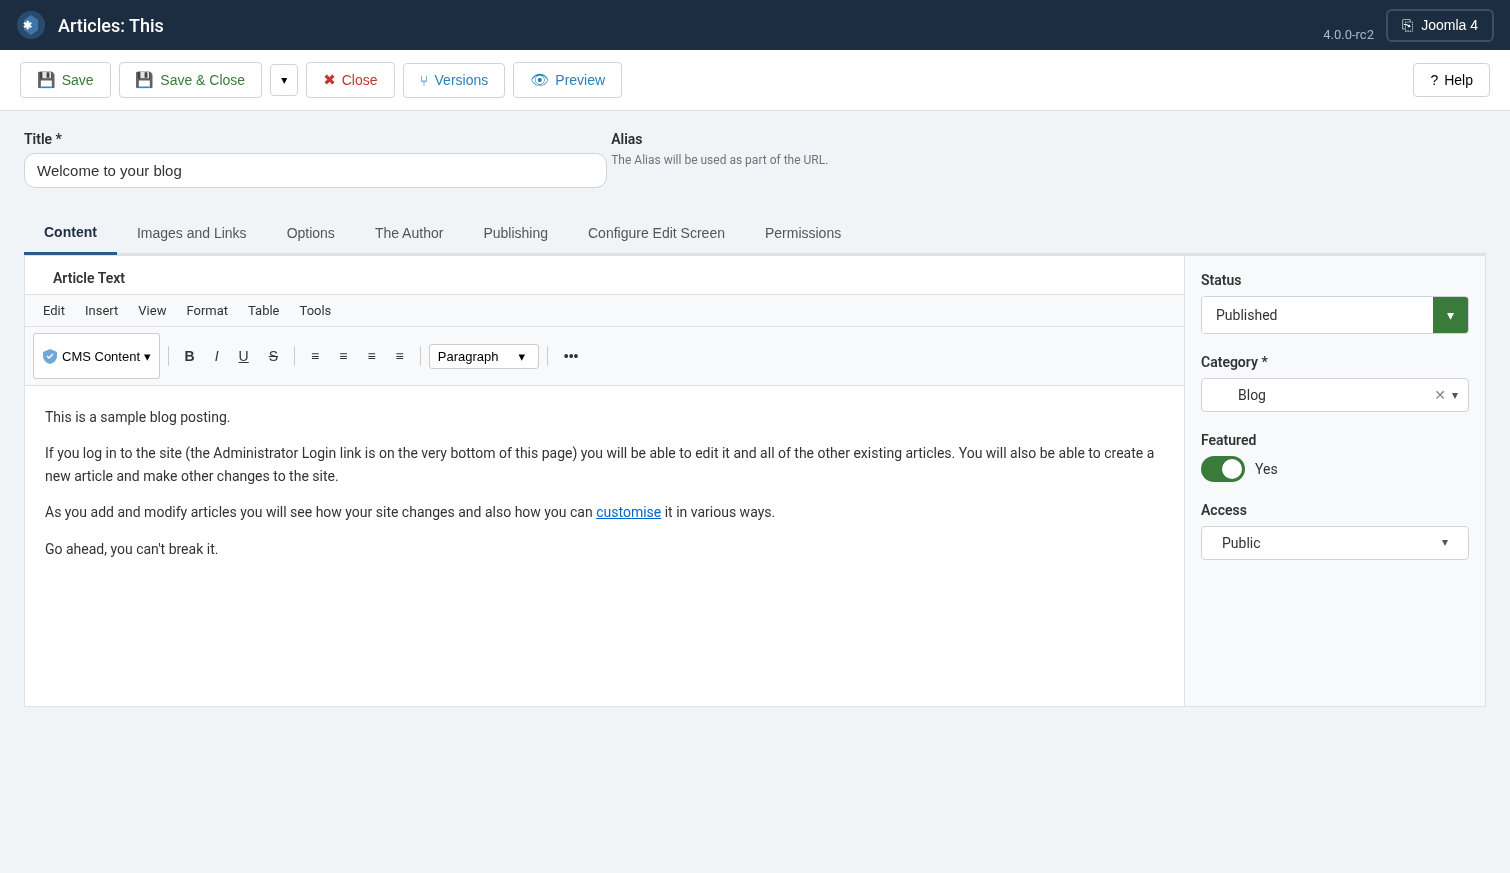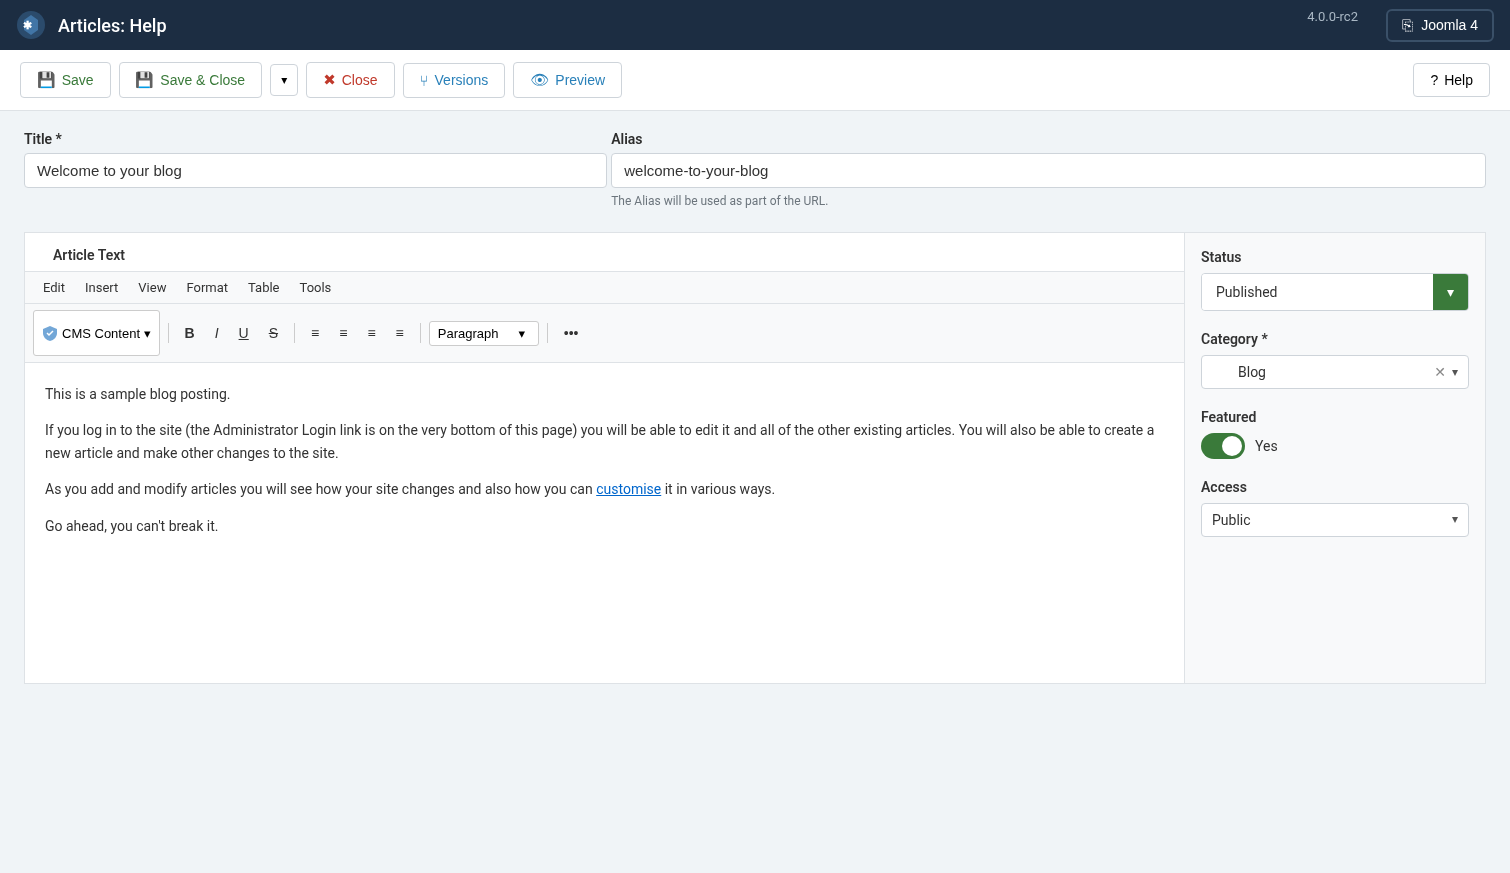--- a/index.html
+++ b/index.html
@@ -24,22 +24,22 @@
       width: 30px;
       height: 30px;
     }
     .page-title-nav {
       font-size: 18px;
       font-weight: 500;
       color: white;
     }
     .top-nav-right {
       display: flex;
-      align-items: flex-start;
-      gap: 28px;
+      align-items: flex-end;
+      gap: 12px;
       color: #aab8c5;
       font-size: 13px;
     }
     .joomla4-btn {
       background: #1c2d42;
       border: 2px solid #3a5068;
       border-radius: 6px;
       color: white;
       padding: 6px 14px;
       display: flex;
@@ -115,21 +115,21 @@
     }
     .field-group.title-group { flex: 1; }
     .field-group.alias-group { flex: 1.5; }
     .field-label {
       font-size: 14px;
       font-weight: 600;
       color: #2d2d2d;
     }
     .field-input {
       border: 1px solid #ced4da;
-      border-radius: 4px;
+      border-radius: 11px;
       padding: 8px 12px;
       font-size: 15px;
       color: #333;
       background: white;
       width: 100%;
     }
     .field-hint {
       font-size: 12px;
       color: #6c757d;
     }
@@ -349,21 +349,21 @@
     .toggle-label {
       font-size: 14px;
       color: #333;
     }
 
     .access-dropdown {
       display: flex;
       border: 1px solid #ced4da;
       border-radius: 4px;
       background: white;
-      padding: 8px 10px;
+      padding: 8px 20px;
     }
     .access-value {
       flex: 1;
       font-size: 14px;
       color: #333;
     }
     .access-arrow {
       color: #555;
       font-size: 12px;
       cursor: pointer;
@@ -372,21 +372,21 @@
 </head>
 <body>
 
 <div class="top-nav">
   <div class="top-nav-left">
     <svg class="joomla-logo" viewBox="0 0 30 30" fill="none">
       <circle cx="15" cy="15" r="14" fill="#5091cd" opacity="0.3"></circle>
       <path d="M8 10 L15 5 L22 10 L22 20 L15 25 L8 20 Z" fill="#5091cd" opacity="0.6"></path>
       <text x="7" y="19" font-size="11" fill="white" font-weight="bold">✱</text>
     </svg>
-    <span class="page-title-nav">Articles: Help</span>
+    <span class="page-title-nav">Articles: This</span>
   </div>
   <div class="top-nav-right">
     <span>4.0.0-rc2</span>
     <button class="joomla4-btn">
       <span>⎘</span>
       <span>Joomla 4</span>
     </button>
   </div>
 </div>
 
@@ -420,25 +420,33 @@
 
 <div class="main-content">
 
   <div class="fields-row">
     <div class="field-group title-group">
       <label class="field-label">Title *</label>
       <input class="field-input" type="text" value="Welcome to your blog" style="">
     </div>
     <div class="field-group alias-group">
       <label class="field-label">Alias</label>
-      <input class="field-input" type="text" value="welcome-to-your-blog" style="">
       <span class="field-hint">The Alias will be used as part of the URL.</span>
     </div>
   </div>
 
+  <div class="tabs-bar">
+    <button class="tab-item active">Content</button>
+    <button class="tab-item">Images and Links</button>
+    <button class="tab-item">Options</button>
+    <button class="tab-item">The Author</button>
+    <button class="tab-item">Publishing</button>
+    <button class="tab-item">Configure Edit Screen</button>
+    <button class="tab-item">Permissions</button>
+  </div>
 
   <div class="editor-layout">
 
     <div class="editor-main">
       <div class="article-text-label">Article Text</div>
 
       <div class="editor-menu-bar">
         <span class="editor-menu-item">Edit</span>
         <span class="editor-menu-item">Insert</span>
         <span class="editor-menu-item">View</span>

